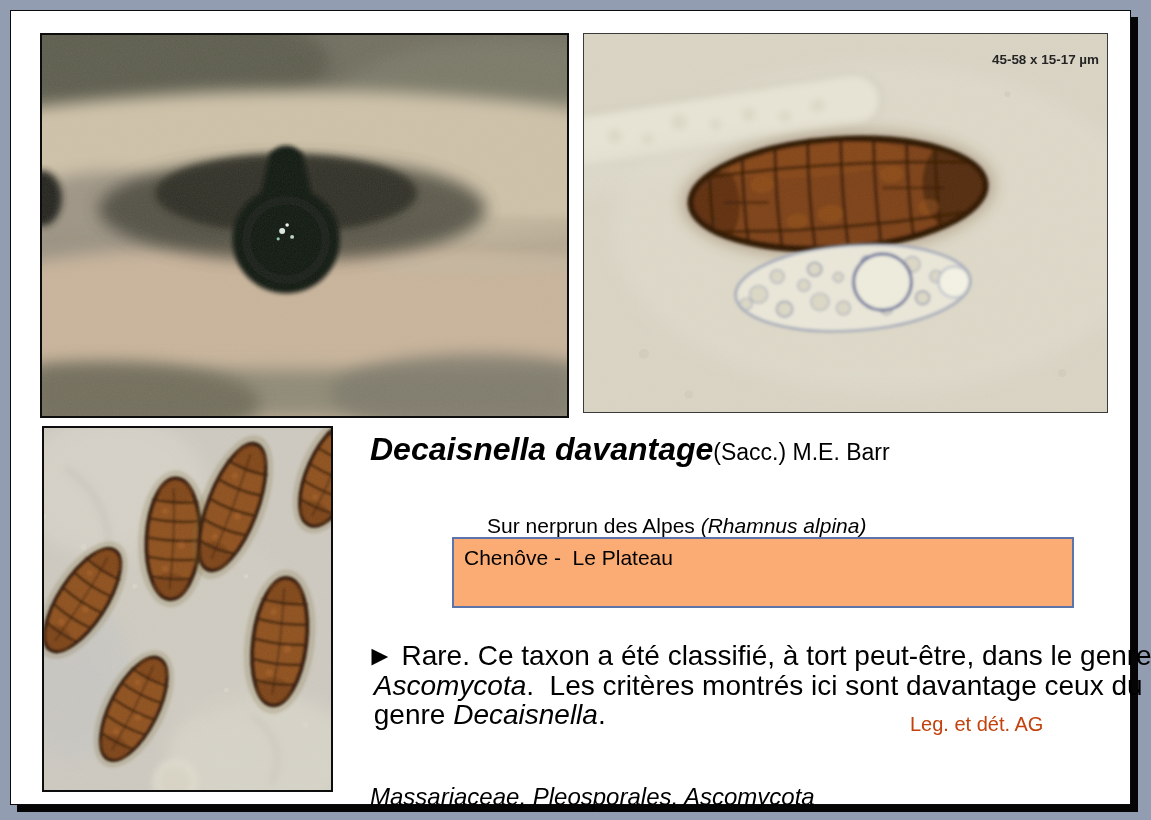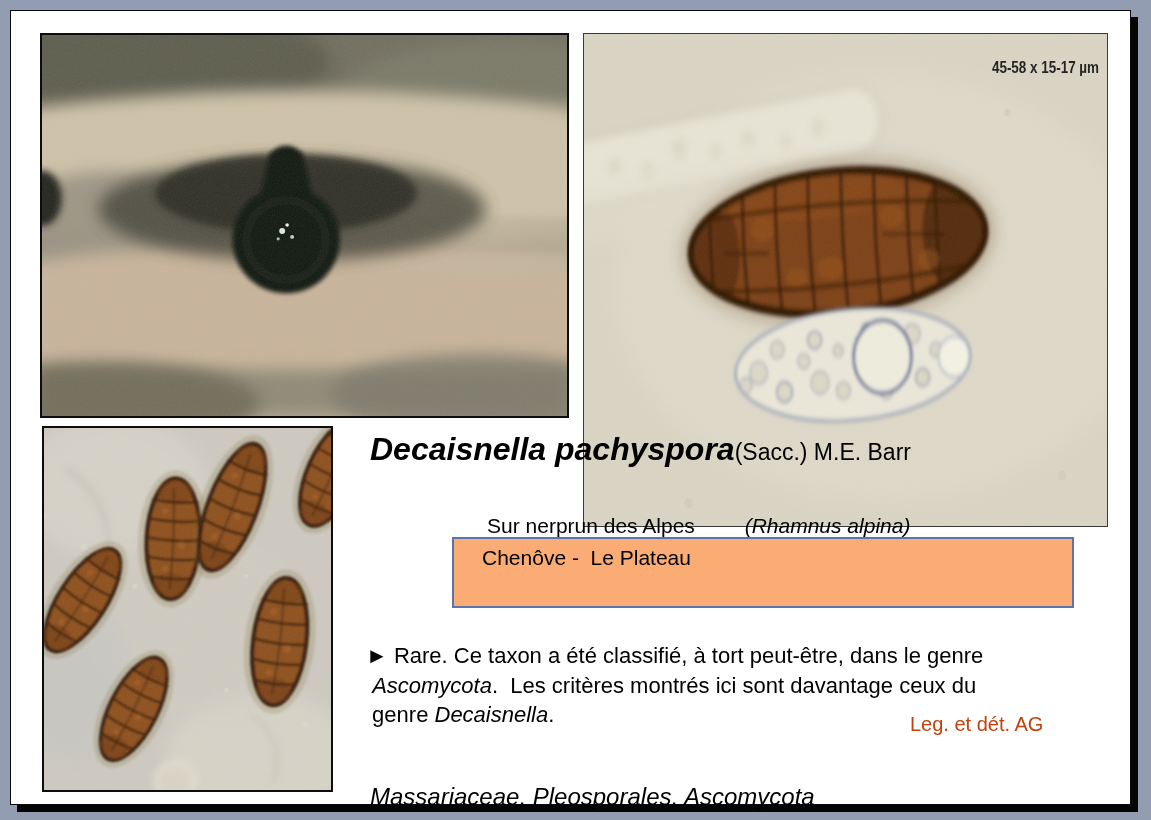--- a/index.html
+++ b/index.html
@@ -3,32 +3,32 @@
 <meta charset="utf-8">
 <style>
   html,body{margin:0;padding:0;}
   body{font-family:"Liberation Sans","DejaVu Sans",sans-serif;background:#929DB2;}
   .canvas{position:relative;width:1151px;height:820px;background:#929DB2;overflow:hidden;}
   .page{position:absolute;left:10px;top:10px;width:1121px;height:795px;background:#ffffff;
         border:1px solid #0b0b0b;box-sizing:border-box;box-shadow:7px 7px 0 0 #050505;}
   .photo{position:absolute;box-sizing:border-box;}
   .photo svg{display:block;width:100%;height:100%;}
   #photo-macro{left:29px;top:22px;width:529px;height:385px;border:2px solid #0d0d0d;}
-  #photo-spore-pair{left:572px;top:22px;width:525px;height:494px;border:1px solid #3a3a3a;}
+  #photo-spore-pair{left:572px;top:22px;width:525px;height:380px;border:1px solid #3a3a3a;}
   #photo-spore-group{left:31px;top:415px;width:291px;height:366px;border:2px solid #0d0d0d;}
   .title-line{position:absolute;left:359px;top:420px;white-space:nowrap;color:#000;}
   .species{font-weight:bold;font-style:italic;font-size:32px;}
   .authority{font-size:23px;}
   .subtitle{position:absolute;left:441px;top:479px;font-size:21px;color:#000;white-space:pre;}
-  .subtitle .latin{font-style:italic;margin-left:44px;}
+  .subtitle .latin{font-style:italic;}
   .loc-box{position:absolute;left:441px;top:526px;width:622px;height:71px;box-sizing:border-box;
-           background:#FBAC74;border:2px solid #5C74AC;padding:4px 0 0 28px;
+           background:#FBAC74;border:2px solid #5C74AC;padding:4px 0 0 10px;
            font-size:21px;line-height:30px;color:#000;}
   .loc-box div{white-space:pre;}
-  .note{position:absolute;left:355px;top:630px;width:730px;font-size:22px;line-height:29.5px;color:#000;}
+  .note{position:absolute;left:355px;top:630px;width:730px;font-size:28px;line-height:29.5px;color:#000;}
   .note div{white-space:pre;}
   .credit{position:absolute;left:899px;top:702px;font-size:20px;color:#c2410c;white-space:nowrap;}
   .taxonomy{position:absolute;left:359px;top:744px;font-size:24px;font-style:italic;color:#000;white-space:nowrap;margin-top:28px;}
 </style>
 </head>
 <body>
 
 <div class="canvas">
   <div class="page">
 
@@ -224,21 +224,21 @@
           <use href="#sporeT" transform="translate(39,174) rotate(33) scale(0.96,1.0)"></use>
           <use href="#sporeT" transform="translate(91,284) rotate(27) scale(0.96,0.95)"></use>
           <use href="#sporeT" transform="translate(239,216) rotate(7) scale(1.08,1.08)"></use>
         </g>
         <circle cx="133" cy="358" r="20" fill="#d7d3c4" stroke="#e3e0d2" stroke-width="4" opacity="0.9" filter="url(#p3b4)"></circle>
         <rect width="291" height="366" filter="url(#p3grain)" opacity="0.45"></rect>
       </svg>
     </div>
 
     <div class="title-line">
-      <span class="species">Decaisnella pachyspora</span><span class="authority">(Sacc.) M.E. Barr</span>
+      <span class="species">Decaisnella davantage</span><span class="authority">(Sacc.) M.E. Barr</span>
     </div>
 
     <div class="subtitle">
       <span>Sur nerprun des Alpes </span><span class="latin">(Rhamnus alpina)</span>
     </div>
 
     <div class="loc-box">
       <div>Chenôve -  Le Plateau</div>
     </div>
 

